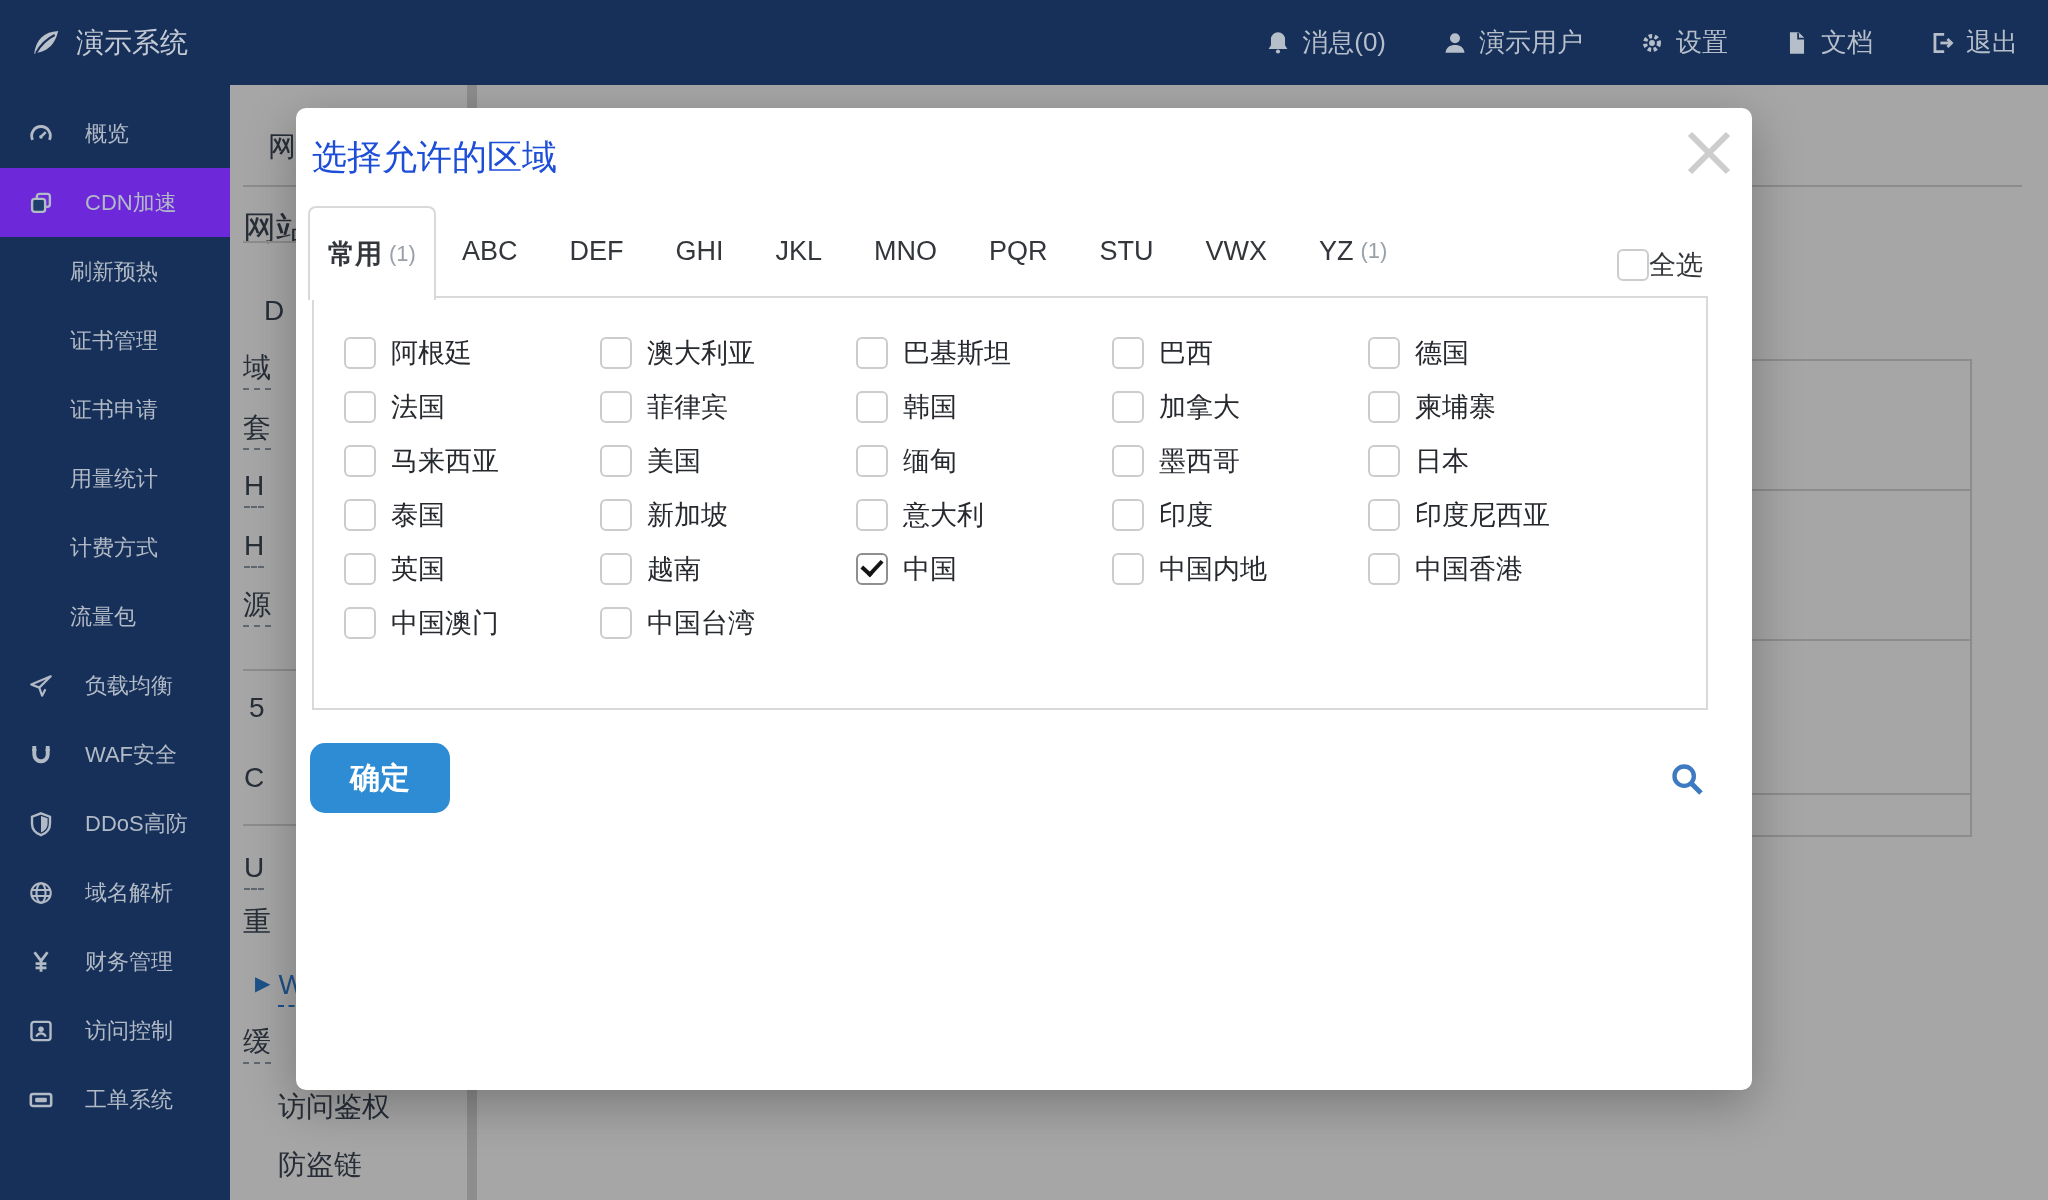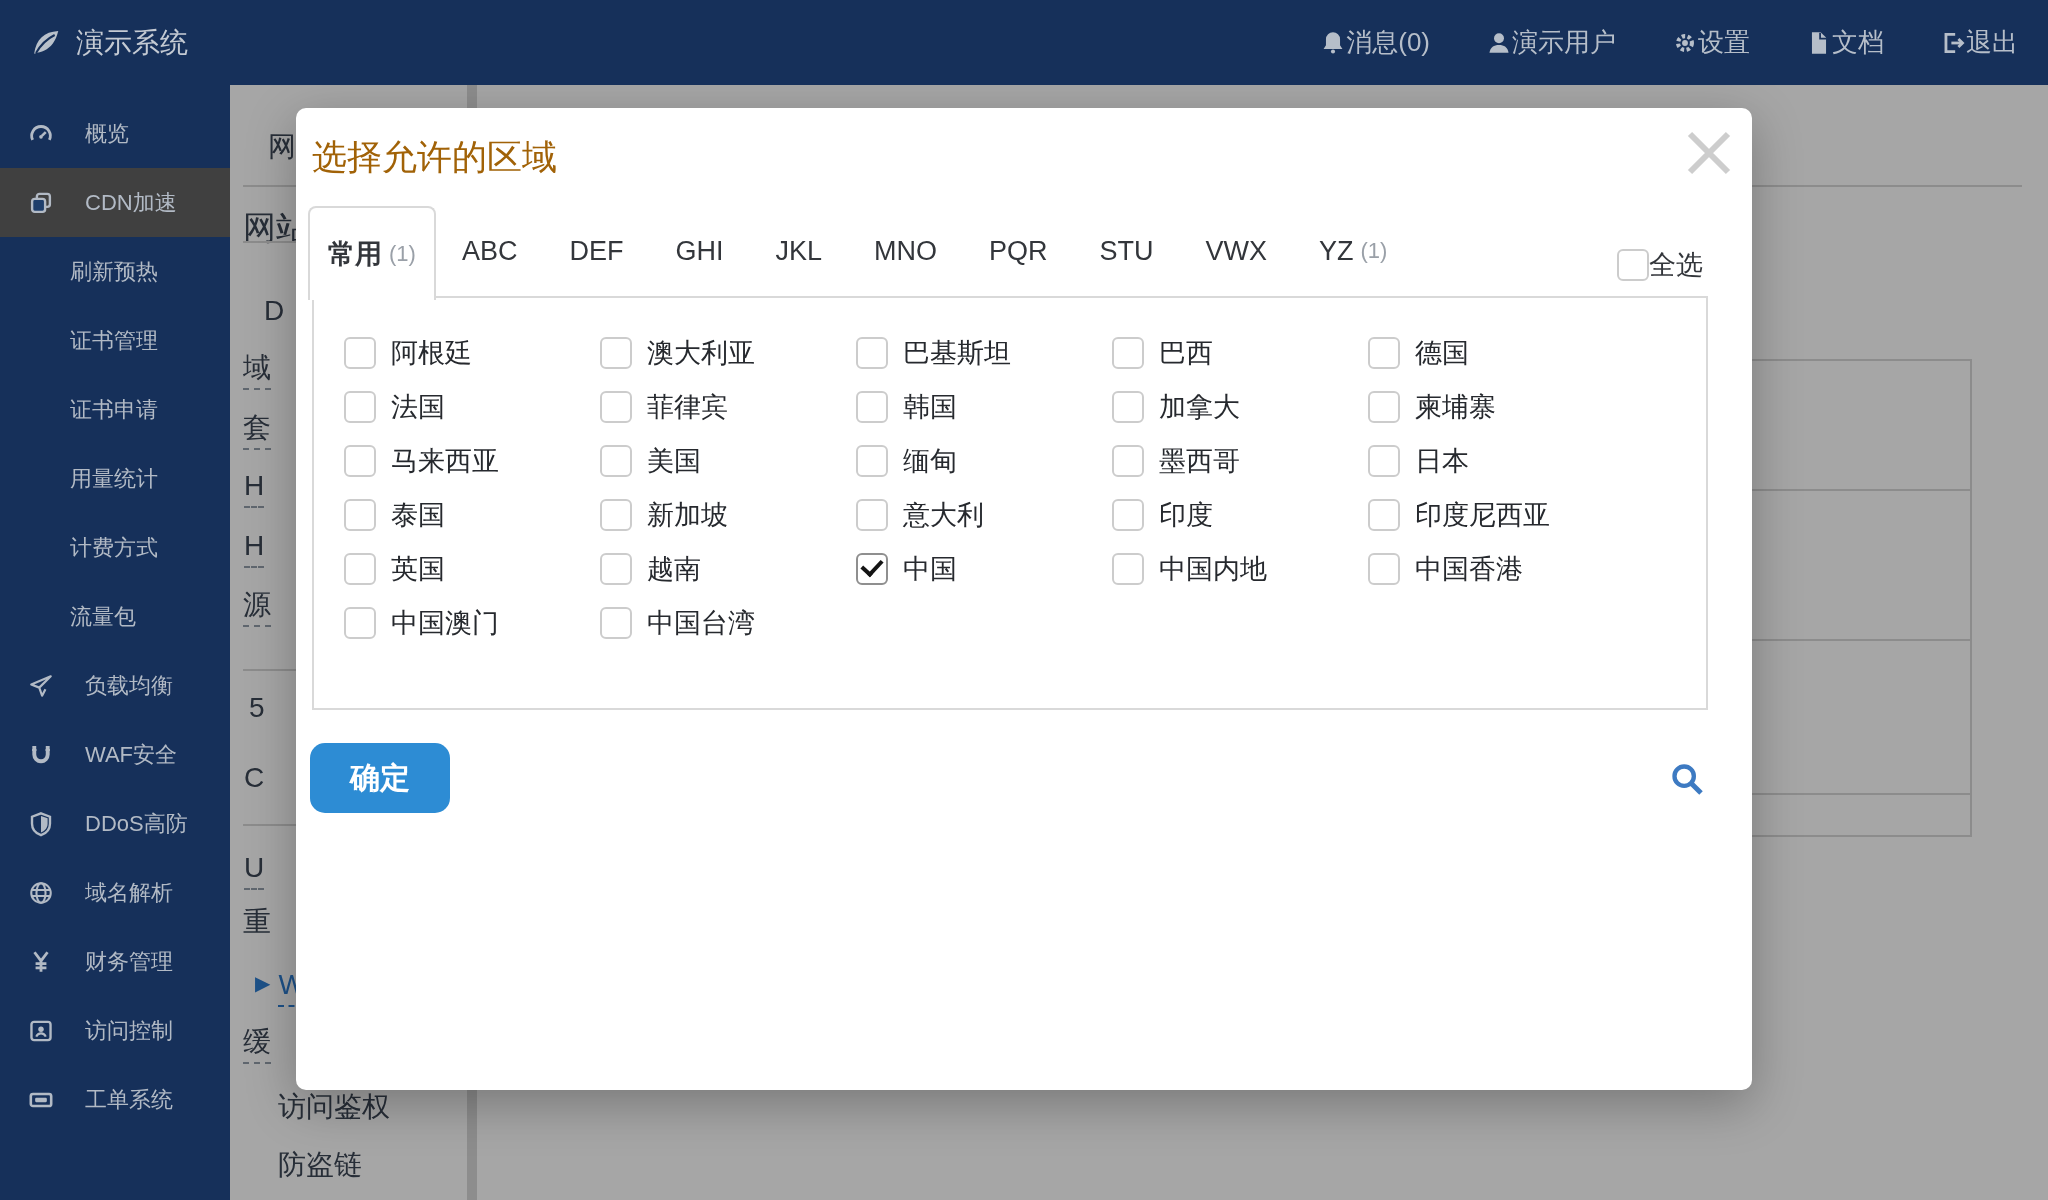--- a/index.html
+++ b/index.html
@@ -8,30 +8,30 @@
     position:relative; width:2048px; height:1200px; background:#fff; overflow:hidden;
     font-family:"Liberation Sans","DejaVu Sans",sans-serif;
   }
 
   
   .topbar { position:absolute; left:0; top:0; width:2048px; height:85px; background:#16305a;
             display:flex; align-items:center; z-index:30; }
   .brand { display:flex; align-items:center; gap:14px; padding-left:30px; color:#c4cad3; font-size:28px; }
   .brand svg { width:32px; height:32px; display:block; }
   .tb-menu { margin-left:auto; display:flex; align-items:center; gap:56px; padding-right:30px; }
-  .tb-item { display:flex; align-items:center; color:#b6bec9; font-size:26px; cursor:pointer; }
+  .tb-item { display:flex; align-items:center; gap:11px; color:#b6bec9; font-size:26px; cursor:pointer; }
   .tb-ic svg { width:26px; height:26px; display:block; }
 
   
   .sidebar { position:absolute; left:0; top:85px; width:230px; height:1115px; background:#16305a;
              z-index:30; padding-top:14px; }
   .sb-item { height:69px; display:flex; align-items:center; color:#b2bac5; font-size:22px;
              padding-left:28px; gap:31px; cursor:pointer; }
   .sb-item.indent { padding-left:70px; }
-  .sb-item.active { background:#404040; }
+  .sb-item.active { background:#6d28d9; }
   .sb-ic { width:26px; height:26px; display:flex; flex:none; }
   .sb-ic svg { width:26px; height:26px; }
 
   
   .bgl-item { position:absolute; color:#3d4756; font-size:28px; line-height:1.15; z-index:1; white-space:nowrap; }
   .bgl-item.u .bgl-text { display:inline-block; border-bottom:2px dashed #949eab; padding-bottom:4px; }
   .bgl-item.blue, .bgl-item.blue .bgl-text { color:#2d7dd2; }
   .bgl-item.blue.u .bgl-text { border-bottom-color:#2d7dd2; }
   .bgl-arrow { display:none; color:#2d7dd2; font-size:20px; margin-right:8px; vertical-align:4px; }
   .bgl-item.has-arrow .bgl-arrow { display:inline; }
@@ -54,21 +54,21 @@
   .bgd { position:absolute; background:#d8d8d8; z-index:1; }
   .bgscroll { position:absolute; left:467px; top:85px; width:10px; height:1115px; background:#d9d9d9; z-index:1; }
 
   
   .overlay { position:absolute; left:230px; top:85px; width:1818px; height:1115px;
              background:rgba(0,0,0,0.35); z-index:5; }
 
   
   .modal { position:absolute; left:296px; top:108px; width:1456px; height:982px; background:#fff;
            border-radius:10px; z-index:10; box-shadow:0 14px 50px rgba(0,0,0,0.28); }
-  .modal-title { position:absolute; left:16px; top:26px; font-size:35px; color:#a16207; }
+  .modal-title { position:absolute; left:16px; top:26px; font-size:35px; color:#1d4ed8; }
   .modal-close { position:absolute; right:16px; top:18px; width:54px; height:54px; cursor:pointer; }
   .modal-close svg { width:54px; height:54px; display:block; }
 
   .tabs { position:absolute; left:12px; top:98px; height:90px; display:flex; align-items:stretch; z-index:4; }
   .tab { display:flex; align-items:center; padding:0 26px; font-size:27px; color:#33363b; cursor:pointer; }
   .tab.active { height:92px; border:2px solid #d9d9d9; border-bottom:none; border-radius:8px 8px 0 0;
                 background:#fff; font-weight:bold; padding:0 18px; position:relative; z-index:6; }
   .tab-count { color:#9aa0a8; font-size:22px; margin-left:7px; font-weight:normal; }
   .tab-count:empty { display:none; }
 

